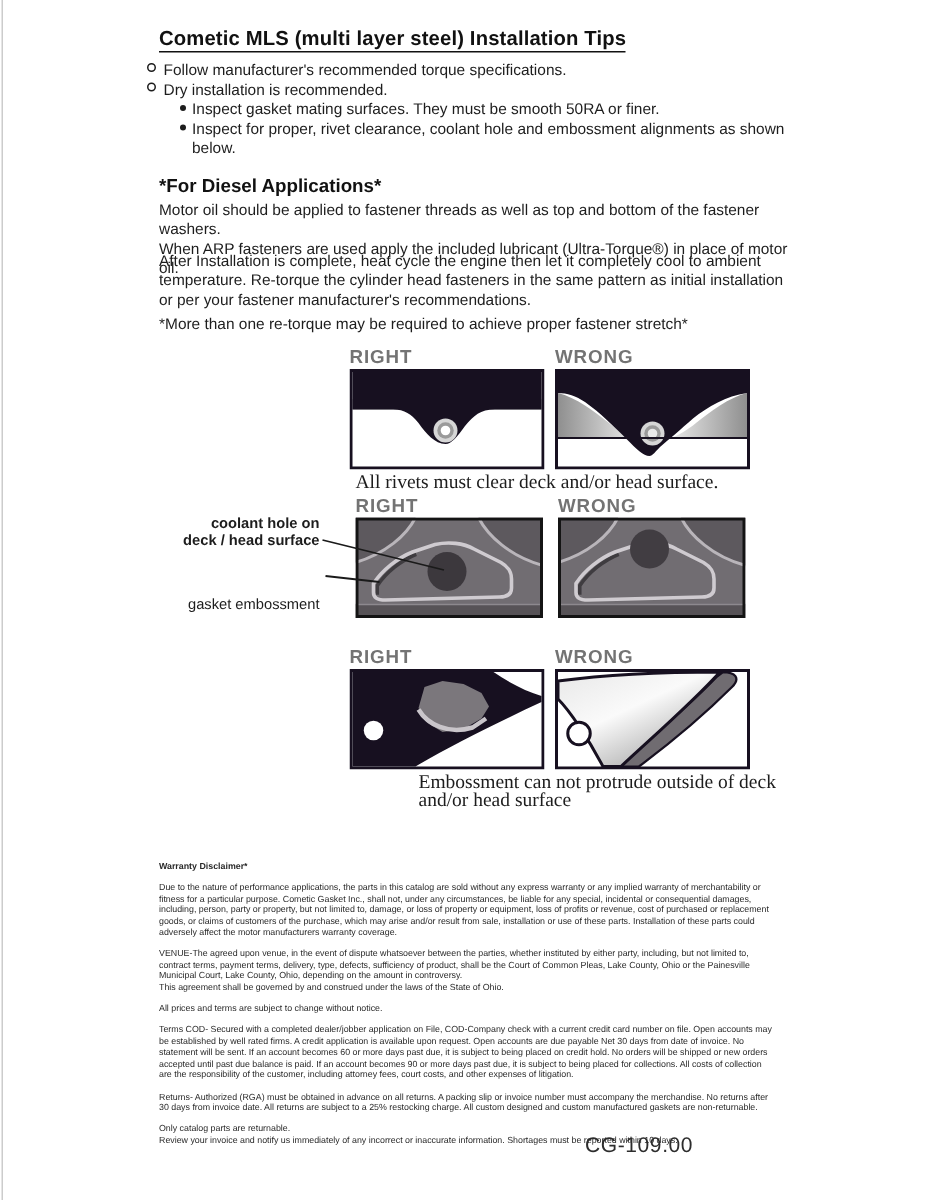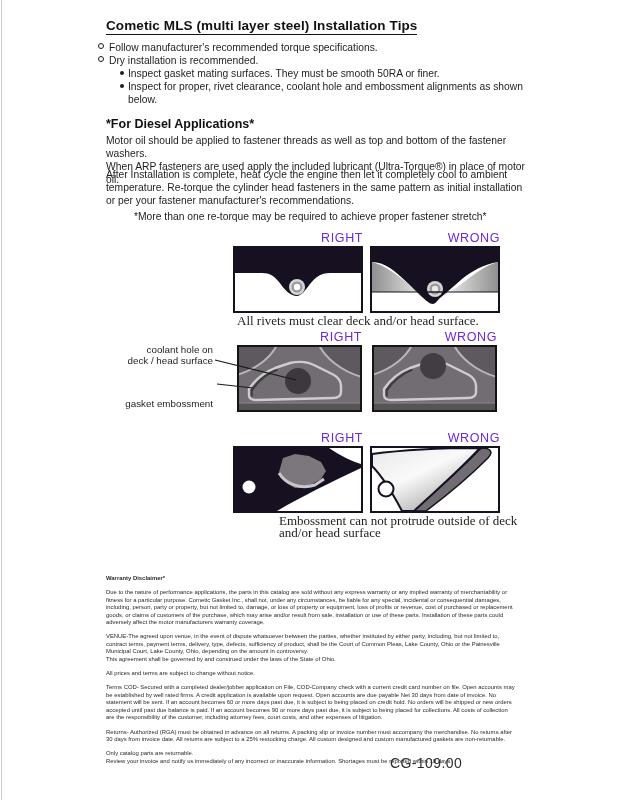--- a/index.html
+++ b/index.html
@@ -12,22 +12,22 @@
   .body-text{font-size:10.3px;line-height:13px;color:#1d1d1d;}
   .bullets{left:98px;top:41px;width:440px;}
   .b-row{display:flex;align-items:baseline;font-size:10.3px;line-height:13px;color:#1d1d1d;text-align:center;}
   .b-dot{width:4px;height:4px;border:1px solid #1d1d1d;border-radius:50%;margin-right:5px;position:relative;top:-2px;flex:0 0 auto;}
   .sb-row{display:flex;align-items:baseline;font-size:10.3px;line-height:13px;color:#1d1d1d;padding-left:22px;}
   .sb-dot{width:4px;height:4px;background:#1d1d1d;border-radius:50%;margin-right:4px;position:relative;top:-2px;flex:0 0 auto;}
   .h2{left:106px;top:117px;font-size:12.5px;font-weight:bold;color:#111;}
   .preline{white-space:pre-line;}
   .para1{left:106px;top:134px;width:420px;}
   .para2{left:106px;top:168px;width:420px;}
-  .para3{left:106px;top:210px;width:420px;margin-left:28px;}
-  .fig-label{font-size:12.5px;font-weight:400;color:#6d28d9;text-align:right;letter-spacing:0.6px;}
+  .para3{left:106px;top:210px;width:420px;}
+  .fig-label{font-size:12.5px;font-weight:700;color:#737373;text-align:left;letter-spacing:0.6px;}
   .caption{font-size:13px;line-height:11.5px;color:#1d1d1d;font-family:Liberation Serif, serif;}
   .fig-box{position:absolute;}
   .fig-box svg{display:block;}
   .side-label{font-size:9.8px;line-height:11px;color:#1d1d1d;text-align:right;}
   .legal{left:106px;top:575px;width:410px;font-size:5.9px;line-height:7.4px;color:#2a2a2a;letter-spacing:0px;}
   .legal .lg-h{font-weight:bold;margin-bottom:7px;}
   .legal p{margin:0 0 7px 0;}
   .doc-num{left:390px;top:755px;font-size:14px;color:#2d2d2d;letter-spacing:0.4px;}
   .overlay{pointer-events:none;z-index:5;}
 </style>
@@ -107,21 +107,21 @@
       <line x1="54" y1="46" x2="77" y2="46" stroke="#171020" stroke-width="1.4"></line>
       <rect x="1" y="1" width="128" height="65" fill="none" stroke="#171020" stroke-width="2"></rect>
     </svg>
   </div>
 
   <div class="abs caption" style="left:237px;top:315px;width:280px;">All rivets must clear deck and/or head surface.</div>
 
   <div class="abs fig-label" style="left:237px;top:330px;width:125px;">RIGHT</div>
   <div class="abs fig-label" style="left:372px;top:330px;width:125px;">WRONG</div>
 
-  <div class="abs side-label preline" style="left:100px;top:344px;width:113px;">coolant hole on
+  <div class="abs side-label preline" style="left:100px;top:344px;width:113px;font-weight:bold;">coolant hole on
 deck / head surface</div>
   <div class="abs side-label" style="left:100px;top:377px;width:113px;margin-top:21px;">gasket embossment</div>
 
   <svg class="abs overlay" style="left:118px;top:340px;" width="185" height="60" viewBox="0 0 185 60">
     <line x1="97" y1="20" x2="178" y2="40" stroke="#1a1a1a" stroke-width="1.2"></line>
     <line x1="99" y1="44" x2="135" y2="48" stroke="#1a1a1a" stroke-width="1.2"></line>
   </svg>
 
   <div class="fig-box" style="left:237px;top:345px;">
     <svg width="125" height="67" viewBox="0 0 125 67">

